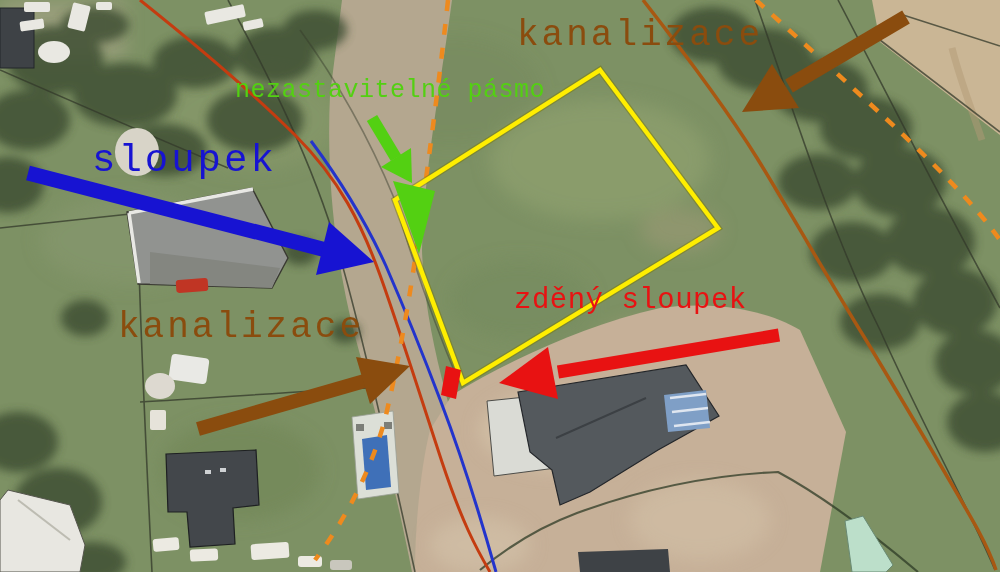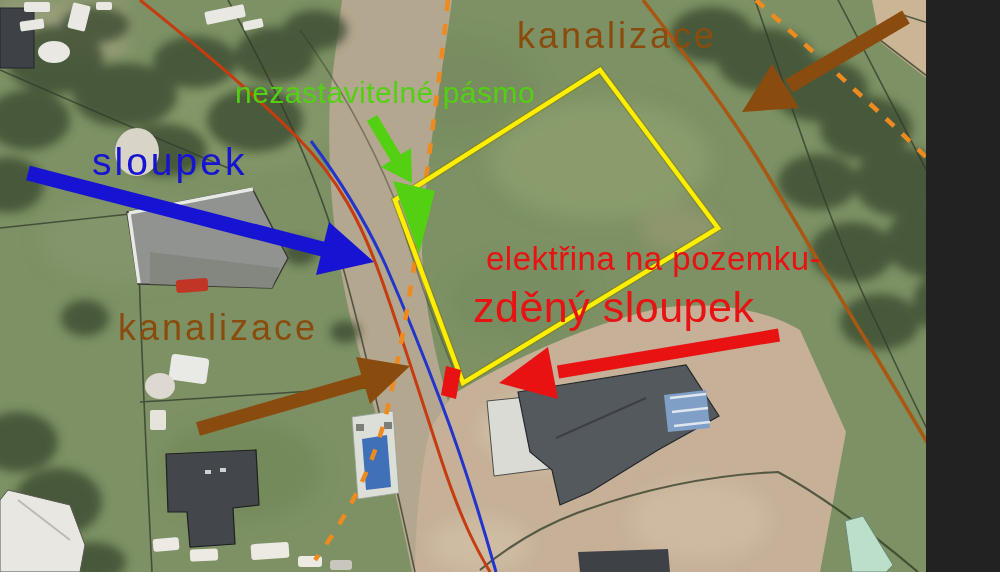--- a/index.html
+++ b/index.html
@@ -1,30 +1,30 @@
 <!DOCTYPE html>
 <html style="--brown: #8a4c0e; --green: #53d012; --blue: #1713d2; --red: #e81212; --yellow: #ffee00; --dashed-orange: #ee8a1e; --solid-orange: #a85812; --red-orange-line: #c43c10; --water-blue: #2334cc;"><head>
 <meta charset="utf-8">
 <style>
   html,body{margin:0;padding:0;background:#222;}
   .stage{
-    position:relative;width:926px;height:572px;overflow:hidden;
-    font-family:Liberation Sans, sans-serif;
+    position:relative;width:1000px;height:572px;overflow:hidden;
+    font-family:Liberation Mono, monospace;
     user-select:none;
   }
   .stage svg{position:absolute;left:0;top:0;}
   .map-label{
     position:absolute;white-space:nowrap;line-height:1;font-weight:normal;
   }
   .lbl-kanalizace-top{left:517px;top:18px;font-size:36px;letter-spacing:3px;color:var(--brown,#8a4c0e);}
   .lbl-kanalizace-left{left:118px;top:310px;font-size:36px;letter-spacing:3px;color:var(--brown,#8a4c0e);}
   .lbl-vodovod{left:92px;top:142px;font-size:39px;letter-spacing:3px;color:var(--blue,#1713d2);}
-  .lbl-pasmo{left:235px;top:78px;font-size:30px;letter-spacing:.5px;color:var(--green,#53d012);}
+  .lbl-pasmo{left:235px;top:78px;font-size:25px;letter-spacing:.5px;color:var(--green,#53d012);}
   .lbl-elektrina1{left:486px;top:242px;font-size:33px;letter-spacing:.5px;color:var(--red,#e81212);}
-  .lbl-elektrina2{left:473px;top:286px;font-size:43px;letter-spacing:.5px;color:var(--red,#e81212);}
+  .lbl-elektrina2{left:514px;top:286px;font-size:29px;letter-spacing:.5px;color:var(--red,#e81212);}
 </style>
 </head>
 <body>
 
 <div class="stage">
 
 <svg width="1000" height="572" viewBox="0 0 1000 572">
   <defs>
     <filter id="blur5" x="-50%" y="-50%" width="200%" height="200%">
           <feGaussianBlur stdDeviation="5"></feGaussianBlur>
@@ -197,16 +197,15 @@
       <polygon points="412,183 381,167 411,148" stroke="none"></polygon>
       <polygon points="393,181 435,191 419,254" stroke="none"></polygon>
     </g>
   </g>
 </svg>
 
 <div class="map-label lbl-kanalizace-top">kanalizace</div>
 <div class="map-label lbl-pasmo">nezastavitelné pásmo</div>
 <div class="map-label lbl-vodovod">sloupek</div>
 <div class="map-label lbl-kanalizace-left">kanalizace</div>
-<div class="map-label lbl-elektrina1">elektřina na pozemku-</div>
 <div class="map-label lbl-elektrina2">zděný sloupek</div>
 
 </div>
 
 </body></html>

